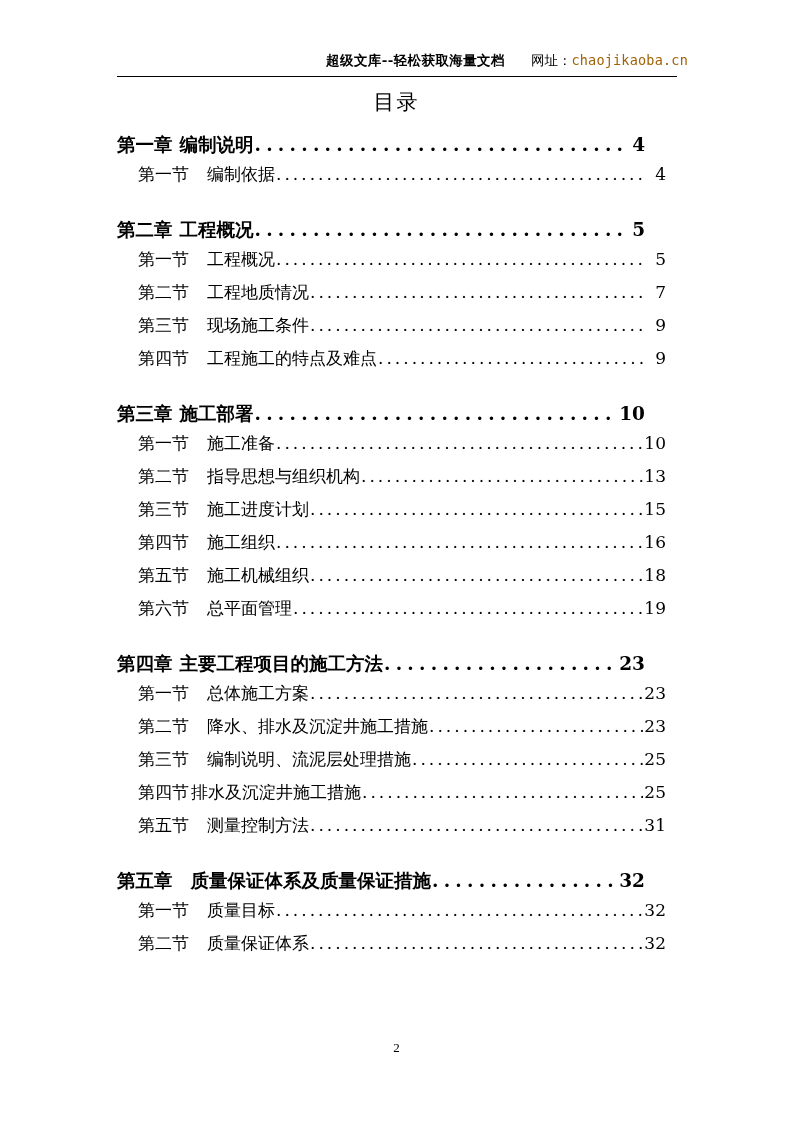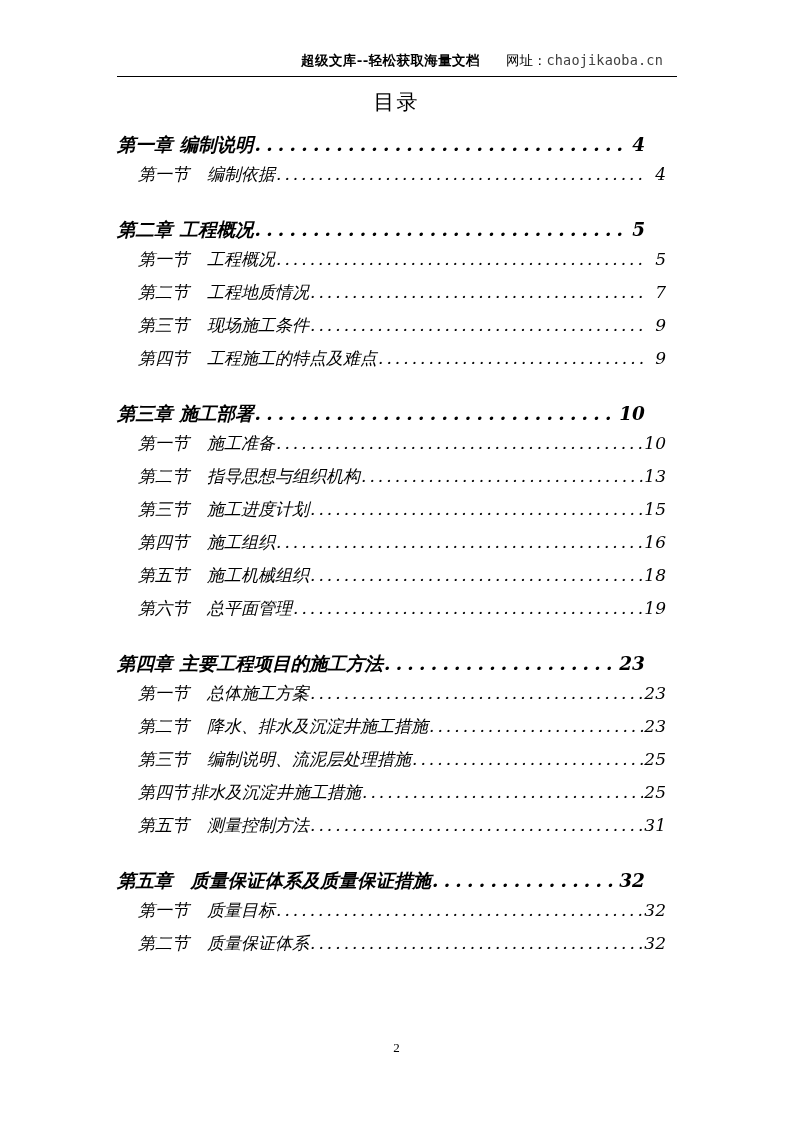--- a/index.html
+++ b/index.html
@@ -20,21 +20,21 @@
     position: absolute;
     left: 0; top: 0;
     width: 793px;
     height: 1122px;
     background: #fff;
   }
 
   
   .header {
     position: absolute;
-    left: 105px;
+    left: 130px;
     top: 52px;
     width: 560px;
     height: 24px;
   }
   .header-inner {
     display: flex;
     justify-content: flex-end;
     align-items: baseline;
     white-space: nowrap;
     padding-right: 2px;
@@ -48,21 +48,21 @@
   .header-gap { display: inline-block; width: 26px; }
   .header-label {
     font-family: "DejaVu Serif", "Liberation Serif", serif;
     font-weight: normal;
     font-size: 13.5px;
   }
   .header-url {
     font-family: "DejaVu Sans Mono", "Liberation Mono", monospace;
     font-size: 13.5px;
     letter-spacing: 0.2px;
-    color: #404040;
+    color: #a16207;
   }
   .header-rule {
     position: absolute;
     left: 117px;
     top: 76px;
     width: 560px;
     height: 0;
     border-top: 1.6px solid #000;
   }
 
@@ -77,21 +77,20 @@
     letter-spacing: 2px;
     font-family: "DejaVu Serif", "Liberation Serif", serif;
   }
 
   
   .toc {
     position: absolute;
     left: 117px;
     top: 132px;
     width: 528px;
-    font-style: italic;
   }
 
   .toc-row {
     display: flex;
     align-items: baseline;
     width: 100%;
     white-space: nowrap;
   }
 
   .toc-row.level-chapter {

